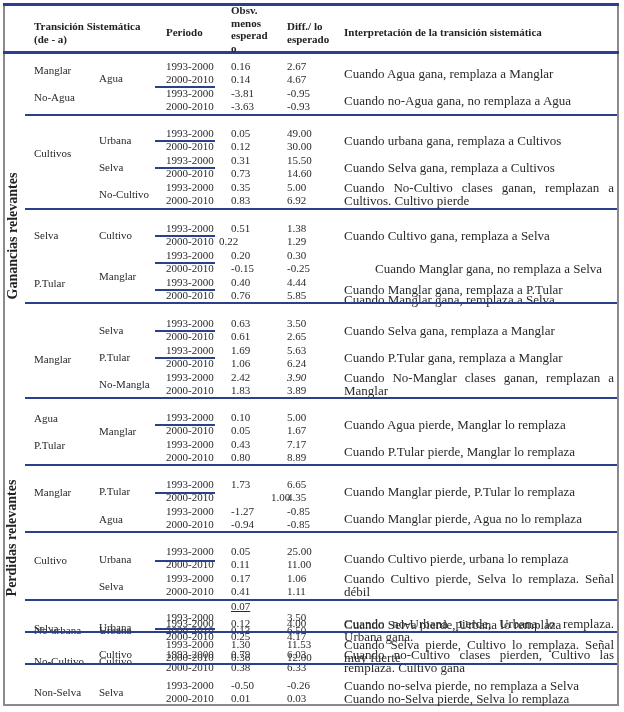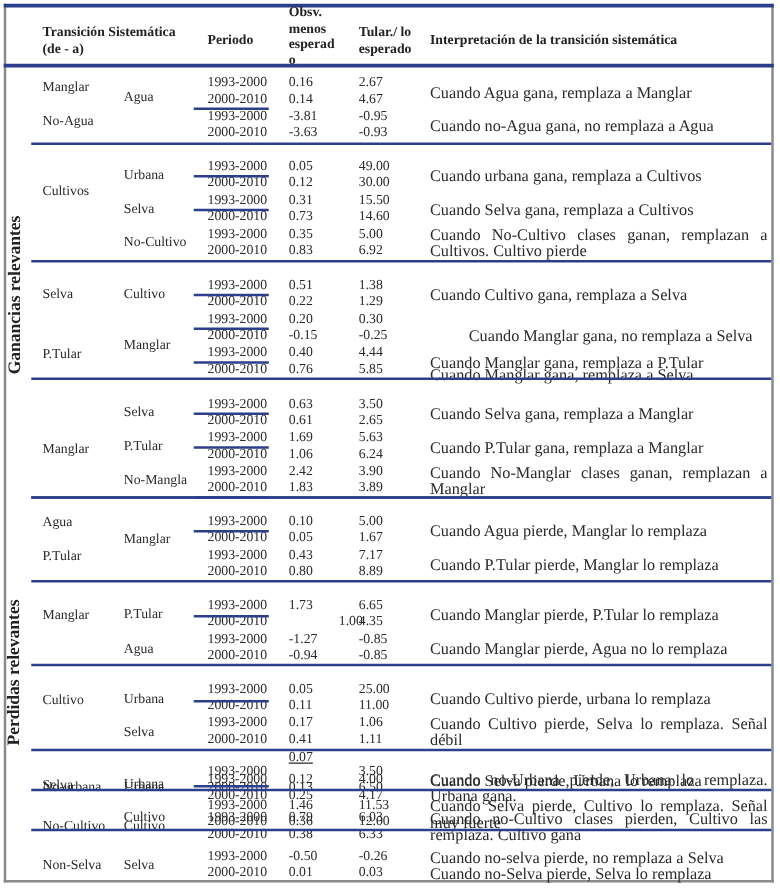--- a/index.html
+++ b/index.html
@@ -28,21 +28,21 @@
   <div>(de - a)</div>
 </div>
 <div class="hdr" style="left:166px;top:26px;">Periodo</div>
 <div class="hdr" style="left:231px;top:4px;">
   <div>Obsv.</div>
   <div>menos</div>
   <div>esperad</div>
   <div>o</div>
 </div>
 <div class="hdr" style="left:287px;top:20px;">
-  <div>Tular./ lo</div>
+  <div>Diff./ lo</div>
   <div>esperado</div>
 </div>
 <div class="hdr" style="left:344px;top:26px;">Interpretación de la transición sistemática</div>
 
 <div class="vlabel" style="left:-52px;top:228px;width:130px;text-align:center;">Ganancias relevantes</div>
 <div class="vlabel" style="left:-48px;top:530px;width:120px;text-align:center;">Perdidas relevantes</div>
 
 <div id="rows">
     <div class="t" style="left:34px;top:64px;">Manglar</div>
     <div class="t" style="left:99px;top:72px;">Agua</div>
@@ -84,21 +84,21 @@
     <div class="t" style="left:231px;top:181px;">0.35</div>
     <div class="t" style="left:231px;top:194px;">0.83</div>
     <div class="t" style="left:287px;top:181px;">5.00</div>
     <div class="t" style="left:287px;top:194px;">6.92</div>
     <div class="interp" style="left:344px;top:181px;">Cuando No-Cultivo clases ganan, remplazan a Cultivos. Cultivo pierde</div>
     <div class="t" style="left:34px;top:229px;">Selva</div>
     <div class="t" style="left:99px;top:229px;">Cultivo</div>
     <div class="t" style="left:166px;top:222px;">1993-2000</div>
     <div class="t" style="left:166px;top:235px;">2000-2010</div>
     <div class="t" style="left:231px;top:222px;">0.51</div>
-    <div class="t" style="left:231px;top:235px;text-align:center;">0.22</div>
+    <div class="t" style="left:219px;top:235px;text-align:center;">0.22</div>
     <div class="t" style="left:287px;top:222px;">1.38</div>
     <div class="t" style="left:287px;top:235px;">1.29</div>
     <div class="interp" style="left:344px;top:229px;">Cuando Cultivo gana, remplaza a Selva</div>
     <div class="t" style="left:99px;top:270px;">Manglar</div>
     <div class="t" style="left:166px;top:249px;">1993-2000</div>
     <div class="t" style="left:166px;top:262px;">2000-2010</div>
     <div class="t" style="left:231px;top:249px;">0.20</div>
     <div class="t" style="left:231px;top:262px;">-0.15</div>
     <div class="t" style="left:287px;top:249px;">0.30</div>
     <div class="t" style="left:287px;top:262px;">-0.25</div>
@@ -127,21 +127,21 @@
     <div class="t" style="left:231px;top:344px;">1.69</div>
     <div class="t" style="left:231px;top:357px;">1.06</div>
     <div class="t" style="left:287px;top:344px;">5.63</div>
     <div class="t" style="left:287px;top:357px;">6.24</div>
     <div class="interp" style="left:344px;top:351px;">Cuando P.Tular gana, remplaza a Manglar</div>
     <div class="t" style="left:99px;top:378px;">No-Mangla</div>
     <div class="t" style="left:166px;top:371px;">1993-2000</div>
     <div class="t" style="left:166px;top:384px;">2000-2010</div>
     <div class="t" style="left:231px;top:371px;">2.42</div>
     <div class="t" style="left:231px;top:384px;">1.83</div>
-    <div class="t" style="left:287px;top:371px;">3.90</div>
+    <div class="t" style="left:287px;top:371px;font-style:italic;">3.90</div>
     <div class="t" style="left:287px;top:384px;">3.89</div>
     <div class="interp" style="left:344px;top:371px;">Cuando No-Manglar clases ganan, remplazan a Manglar</div>
     <div class="t" style="left:34px;top:412px;">Agua</div>
     <div class="t" style="left:99px;top:425px;">Manglar</div>
     <div class="t" style="left:166px;top:411px;">1993-2000</div>
     <div class="t" style="left:166px;top:424px;">2000-2010</div>
     <div class="t" style="left:231px;top:411px;">0.10</div>
     <div class="t" style="left:231px;top:424px;">0.05</div>
     <div class="t" style="left:287px;top:411px;">5.00</div>
     <div class="t" style="left:287px;top:424px;">1.67</div>
@@ -193,21 +193,21 @@
     <div class="t" style="left:166px;top:611px;">1993-2000</div>
     <div class="t" style="left:166px;top:624px;">2000-2010</div>
     <div class="t" style="left:231px;top:600px;text-decoration:underline;">0.07</div>
     <div class="t" style="left:231px;top:624px;">0.13</div>
     <div class="t" style="left:287px;top:611px;">3.50</div>
     <div class="t" style="left:287px;top:624px;">6.50</div>
     <div class="interp" style="left:344px;top:618px;">Cuando Selva pierde, Urbana lo remplaza</div>
     <div class="t" style="left:99px;top:648px;">Cultivo</div>
     <div class="t" style="left:166px;top:638px;">1993-2000</div>
     <div class="t" style="left:166px;top:651px;">2000-2010</div>
-    <div class="t" style="left:231px;top:638px;">1.46</div>
+    <div class="t" style="left:231px;top:638px;">1.30</div>
     <div class="t" style="left:231px;top:651px;">0.36</div>
     <div class="t" style="left:287px;top:638px;">11.53</div>
     <div class="t" style="left:287px;top:651px;">12.00</div>
     <div class="interp" style="left:344px;top:638px;">Cuando Selva pierde, Cultivo lo remplaza. Señal muy fuerte</div>
     <div class="t" style="left:34px;top:624px;">No-urbana</div>
     <div class="t" style="left:99px;top:624px;">Urbana</div>
     <div class="t" style="left:166px;top:617px;">1993-2000</div>
     <div class="t" style="left:166px;top:630px;">2000-2010</div>
     <div class="t" style="left:231px;top:617px;">0.12</div>
     <div class="t" style="left:231px;top:630px;">0.25</div>

